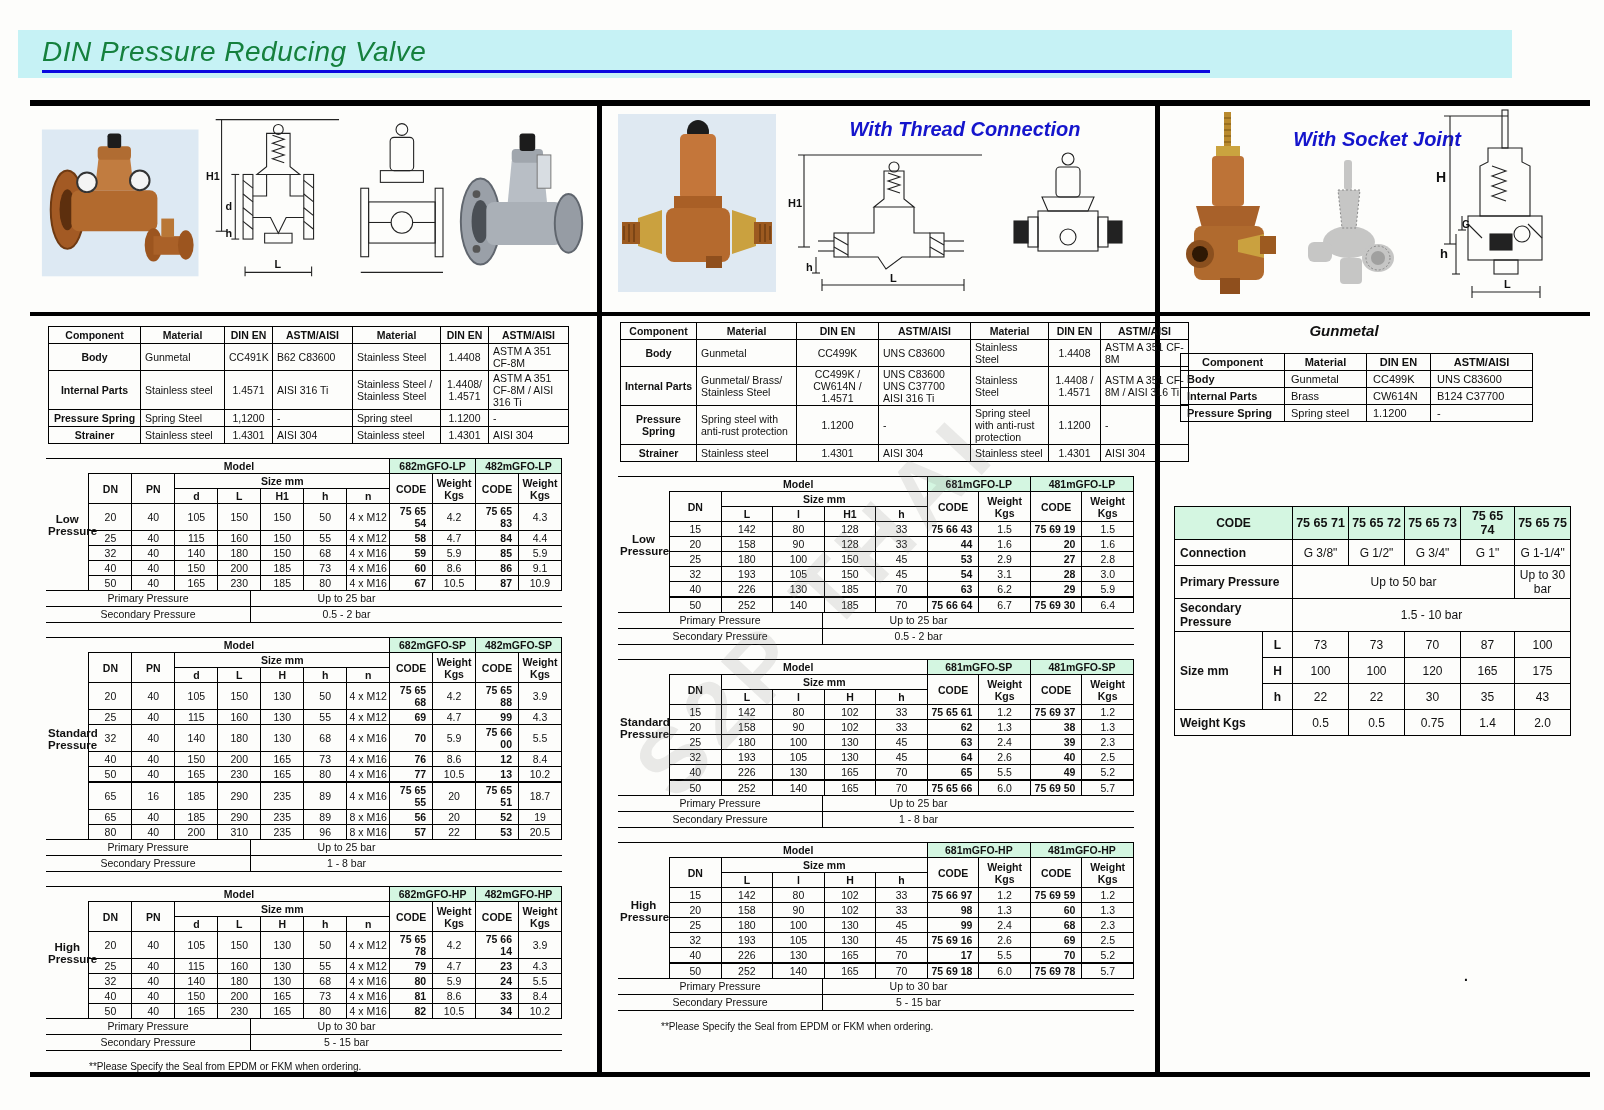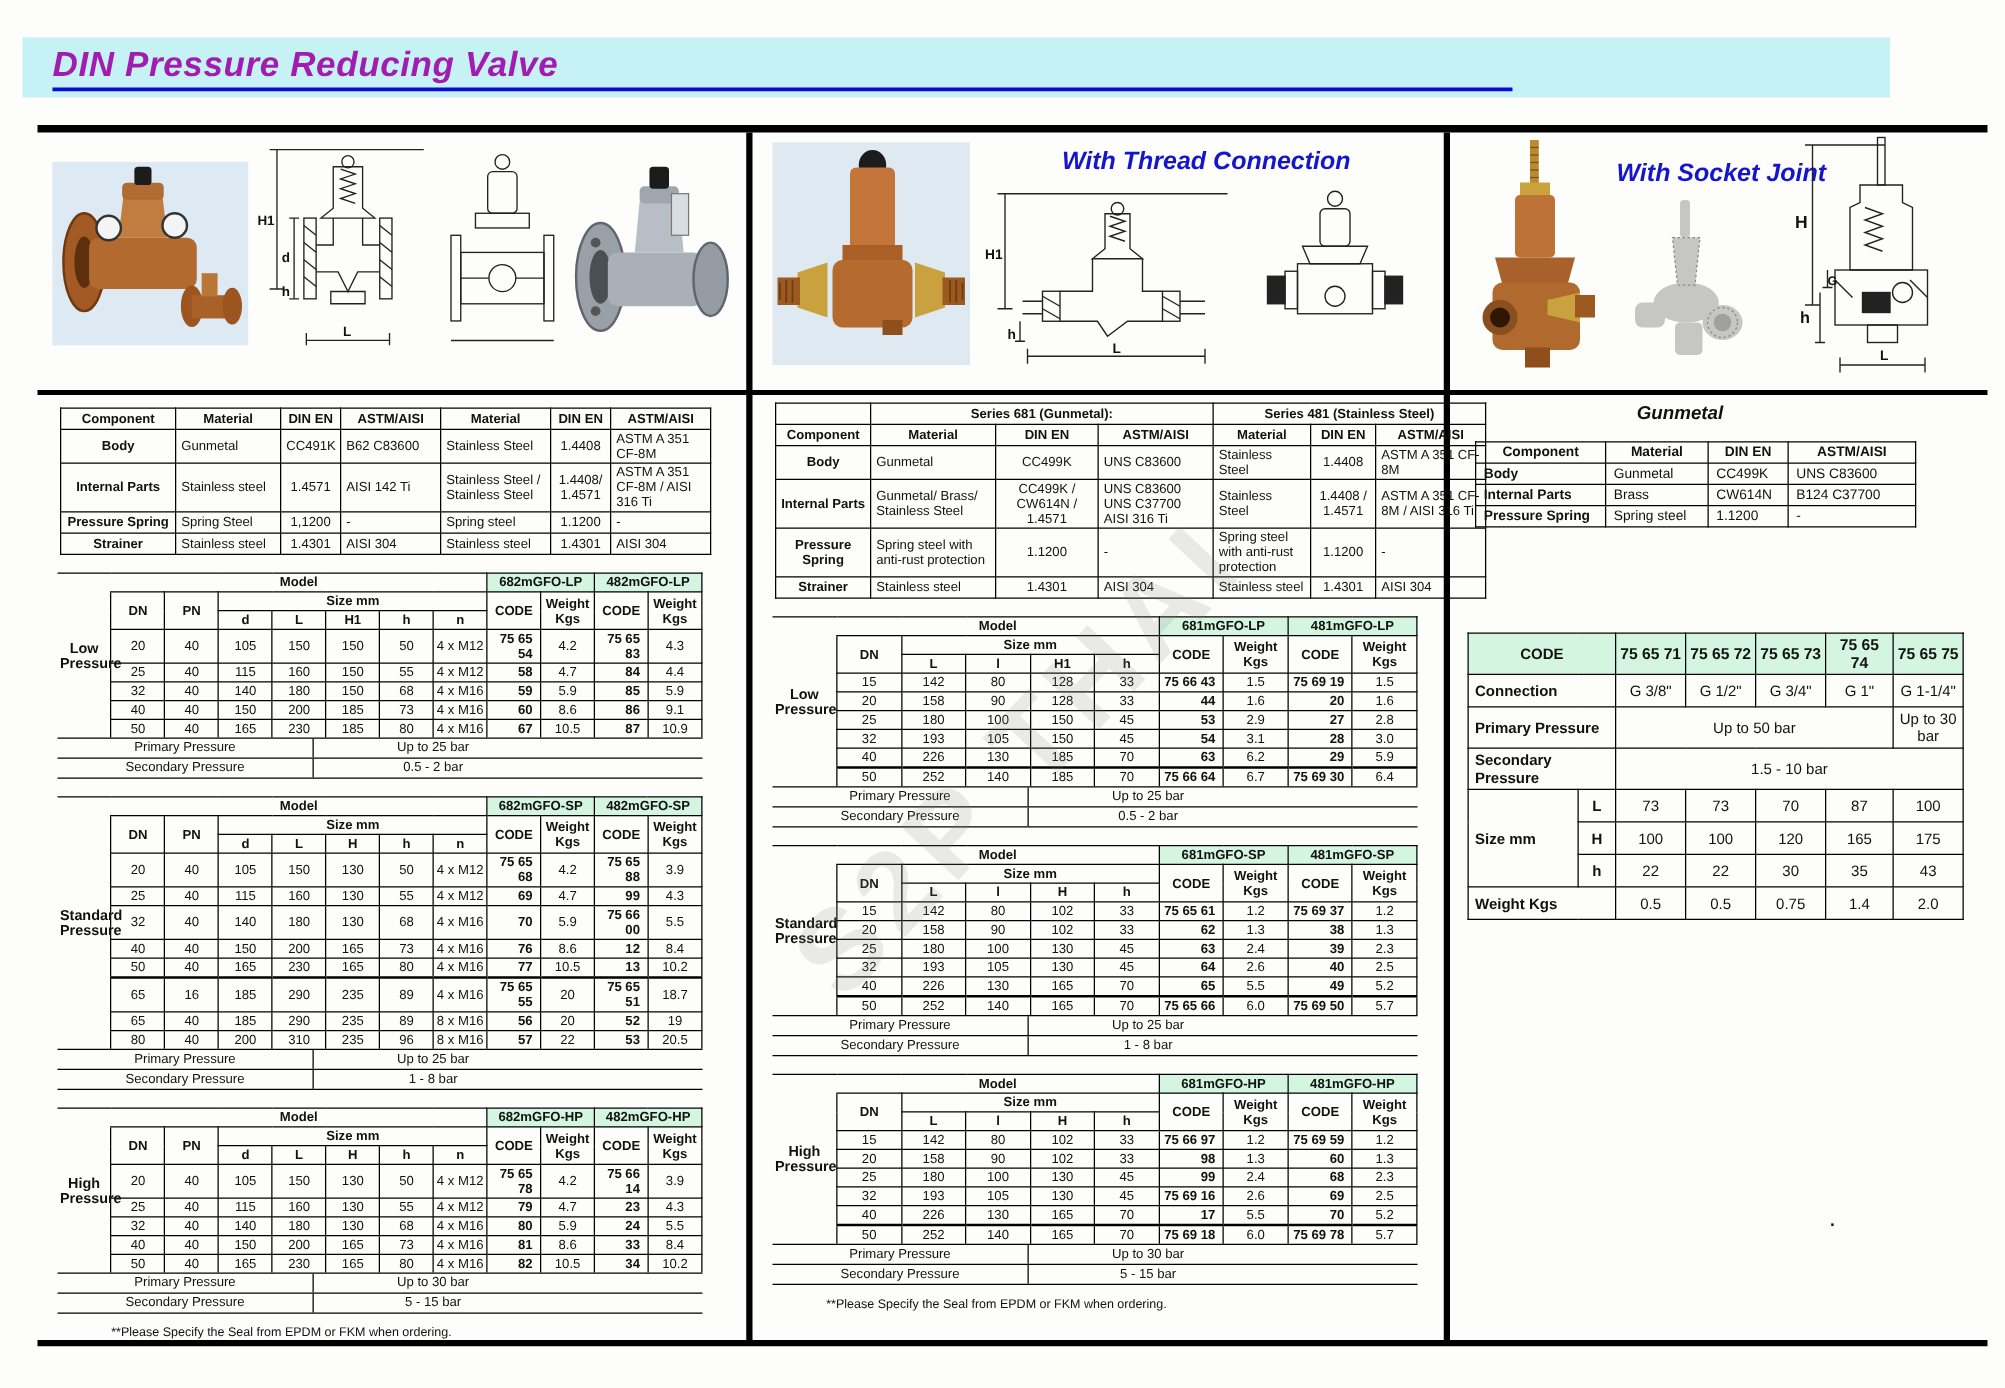--- a/index.html
+++ b/index.html
@@ -5,21 +5,21 @@
   * { margin:0; padding:0; box-sizing:border-box; }
   body {
     width:1604px; height:1110px; position:relative;
     background:#fdfdfb; color:#111;
     font-family:"Liberation Sans", sans-serif;
     overflow:hidden;
   }
   
   .banner { position:absolute; left:18px; top:30px; width:1494px; height:48px;
     background:#c6f2f5; }
-  .banner h1 { font-size:28px; font-style:italic; font-weight:bold; color:#a21caf;
+  .banner h1 { font-size:28px; font-style:italic; font-weight:normal; color:#15803d;
     padding:6px 0 0 24px; letter-spacing:.5px; }
   .banner .rule { position:absolute; left:24px; bottom:5px; width:1168px; height:3px;
     background:#0a0adf; }
   
   .frame { position:absolute; left:30px; top:100px; width:1560px; height:977px;
     border-top:6px solid #000; border-bottom:5px solid #000; }
   .vdiv { position:absolute; top:0; bottom:0; width:5px; background:#000; }
   .vdiv.v1 { left:567px; } .vdiv.v2 { left:1125px; }
   .imghr { position:absolute; left:0; top:206px; width:100%; height:4px; background:#000; }
   .col { position:absolute; top:0; height:100%; }
@@ -195,21 +195,21 @@
             <td class="ctr">CC491K</td>
             <td>B62 C83600</td>
             <td>Stainless Steel</td>
             <td class="ctr">1.4408</td>
             <td>ASTM A 351 CF-8M</td>
           </tr>
           <tr>
             <th>Internal Parts</th>
             <td>Stainless steel</td>
             <td class="ctr">1.4571</td>
-            <td>AISI 142 Ti</td>
+            <td>AISI 316 Ti</td>
             <td>Stainless Steel / Stainless Steel</td>
             <td class="ctr">1.4408/ 1.4571</td>
             <td>ASTM A 351 CF-8M / AISI 316 Ti</td>
           </tr>
           <tr>
             <th>Pressure Spring</th>
             <td>Spring Steel</td>
             <td class="ctr">1,1200</td>
             <td>-</td>
             <td>Spring steel</td>
@@ -657,25 +657,20 @@
           <col style="width:76px">
           <col style="width:100px">
           <col style="width:82px">
           <col style="width:92px">
           <col style="width:78px">
           <col style="width:52px">
           <col style="width:88px">
         </colgroup>
     <tbody>
           <tr>
-            <td class="blank"></td>
-            <th colspan="3">Series 681 (Gunmetal):</th>
-            <th colspan="3">Series 481 (Stainless Steel)</th>
-          </tr>
-          <tr>
             <th>Component</th>
             <th>Material</th>
             <th>DIN EN</th>
             <th>ASTM/AISI</th>
             <th>Material</th>
             <th>DIN EN</th>
             <th>ASTM/AISI</th>
           </tr>
           <tr>
             <th>Body</th>

